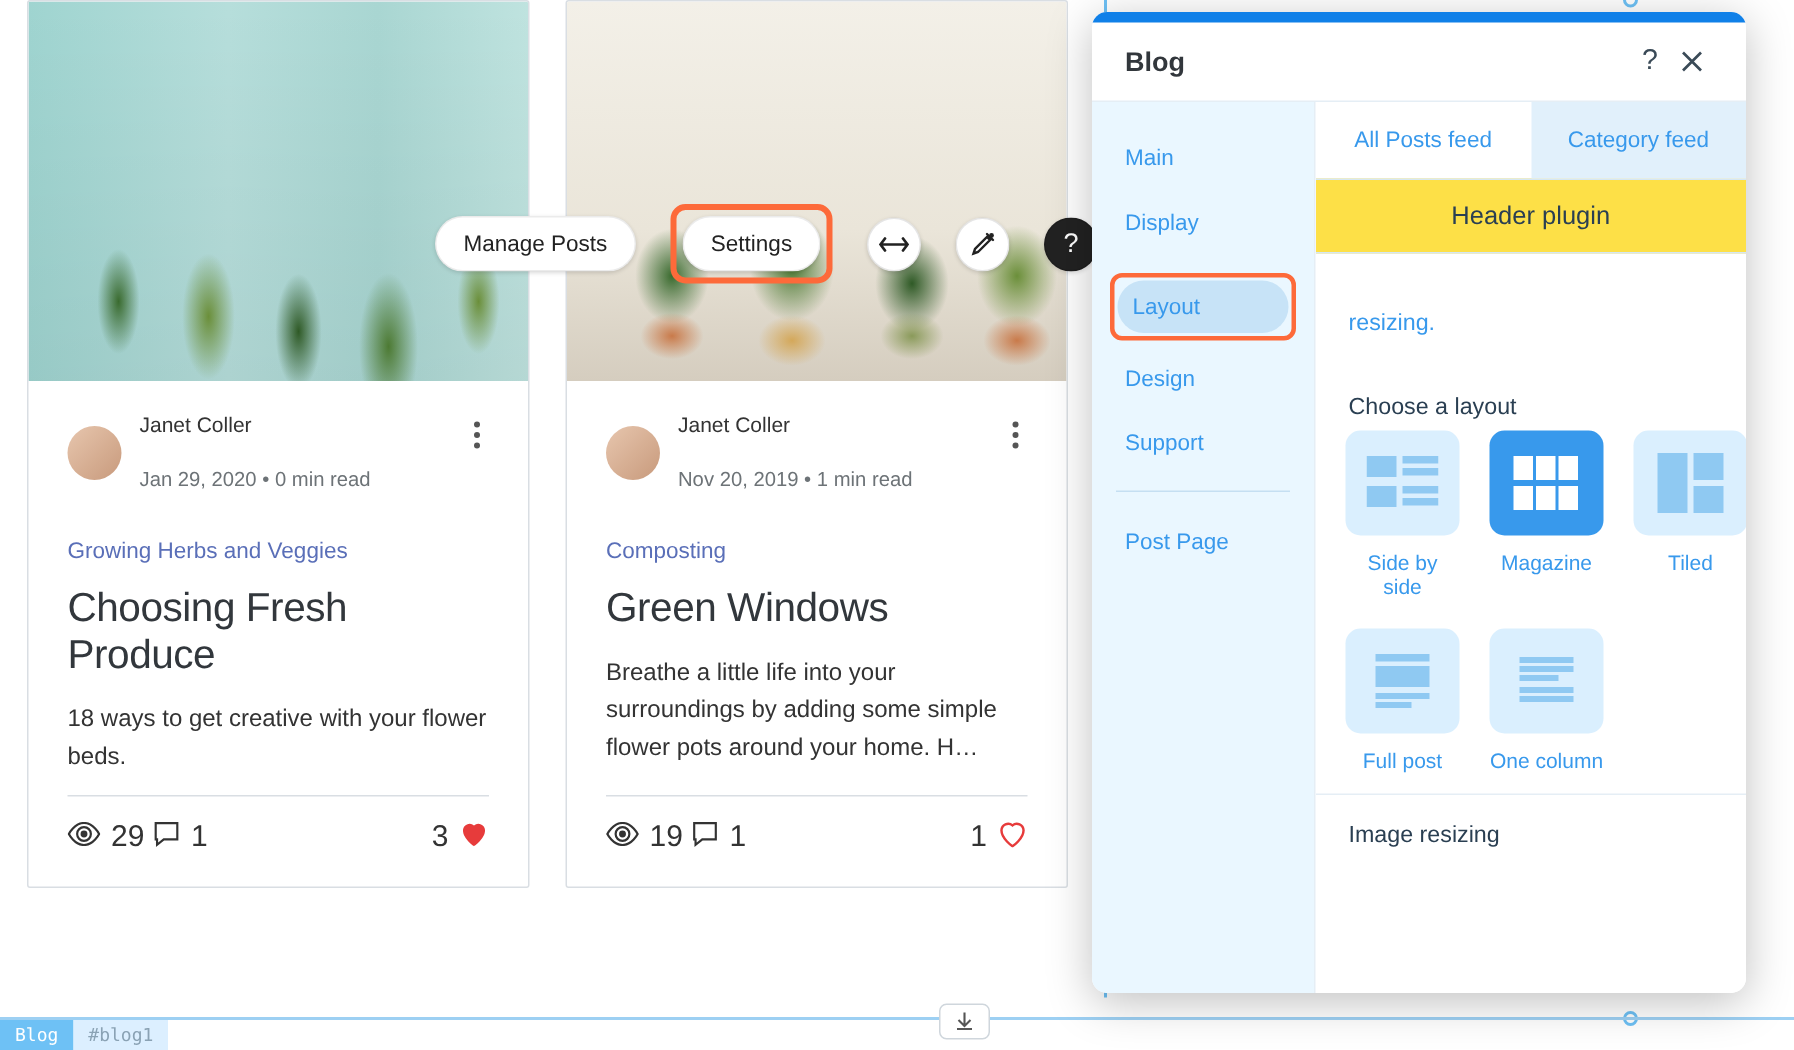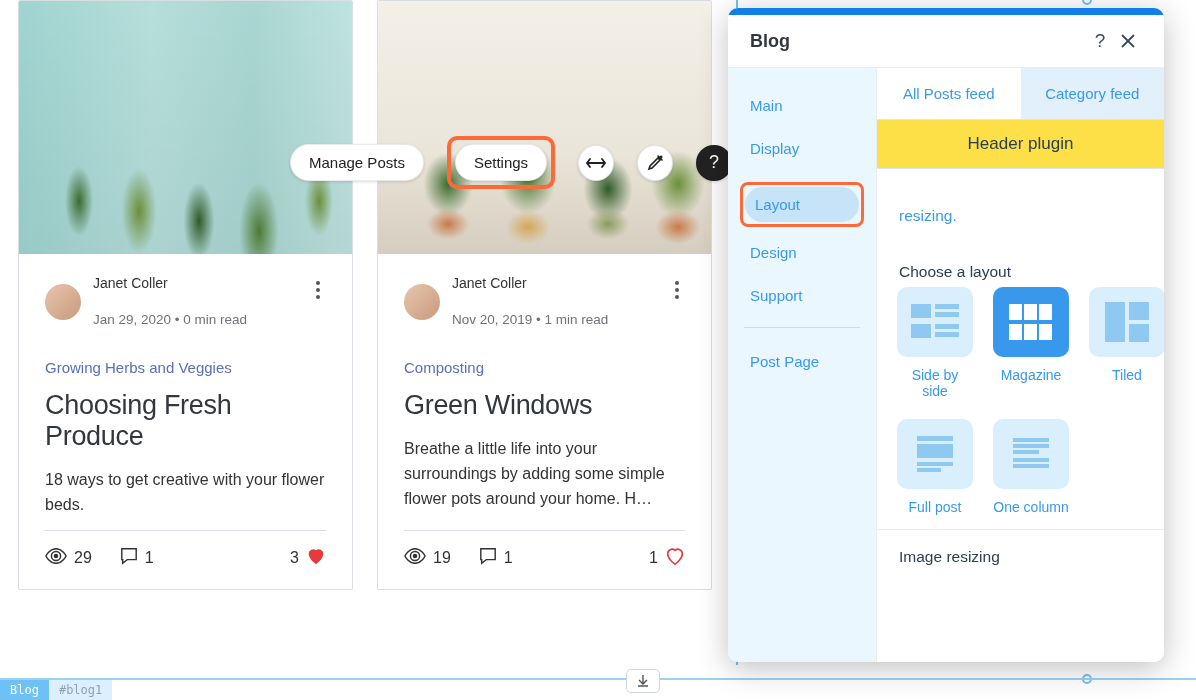--- a/index.html
+++ b/index.html
@@ -70,22 +70,22 @@
   .dots span { width: 4px; height: 4px; background: #555; border-radius: 50%; }
   .category { color: #5a6fb8; font-size: 15px; margin-top: 30px; }
   .title { font-size: 27px; font-weight: 300; margin-top: 14px; letter-spacing: -0.3px; }
   .excerpt { font-size: 16px; color: #333; margin-top: 16px; line-height: 1.55; font-weight: 300; }
   .card-footer {
     border-top: 1px solid var(--grey-border);
     margin: 0 26px;
     padding: 16px 0 20px;
     display: flex;
     align-items: center;
-    gap: 28px;
-    font-size: 16px;
+    gap: 6px;
+    font-size: 20px;
     color: #333;
   }
   .stat { display: flex; align-items: center; gap: 7px; }
   .spacer { flex: 1; }
   .eye-icon, .comment-icon, .heart-icon {
     display: inline-block;
   }
   .eye-icon svg { width: 22px; height: 16px; }
   .comment-icon svg { width: 18px; height: 18px; }
   .heart-icon svg { width: 20px; height: 18px; }

